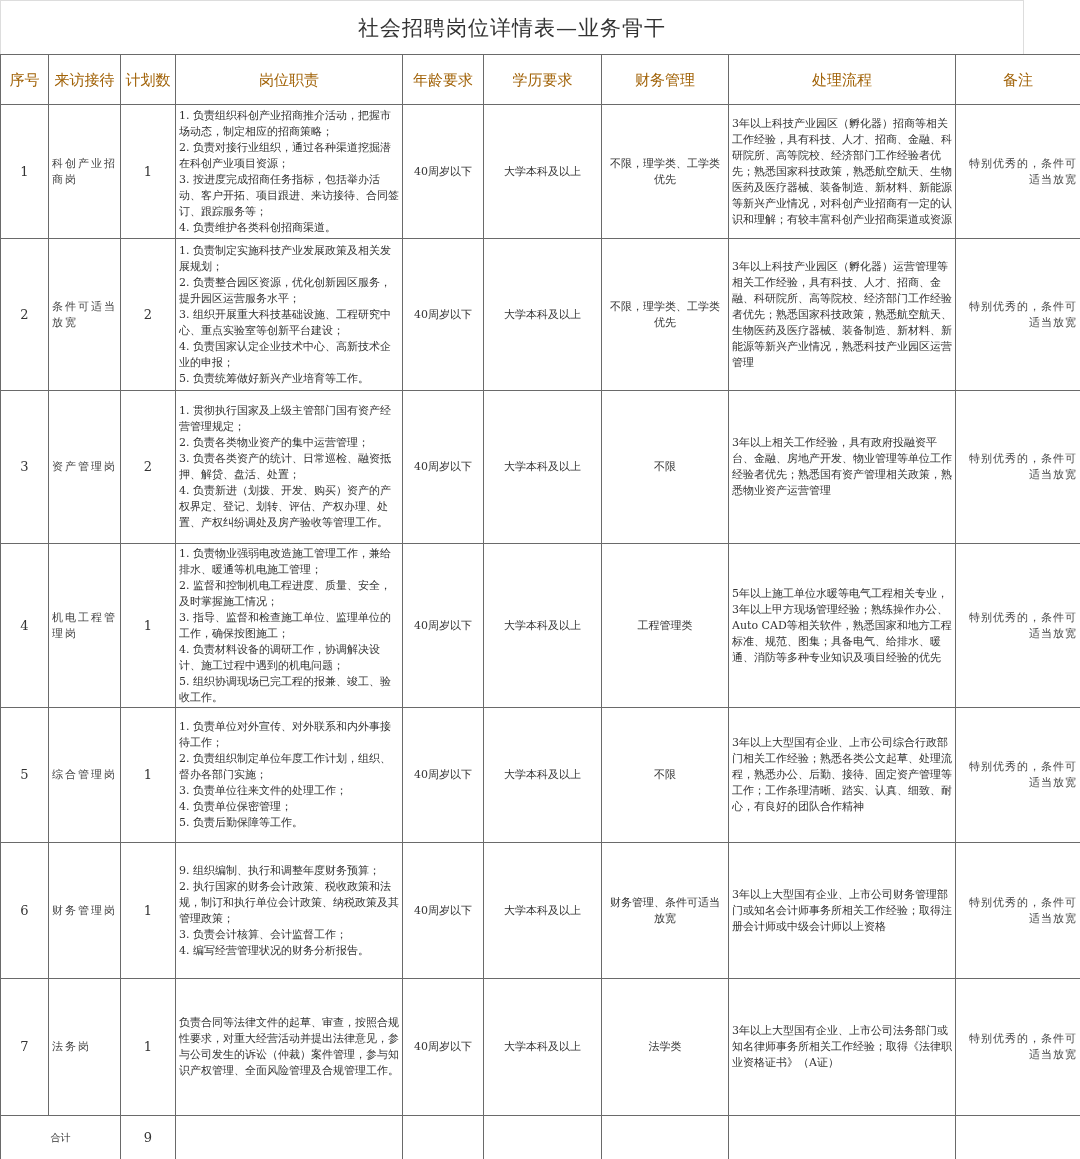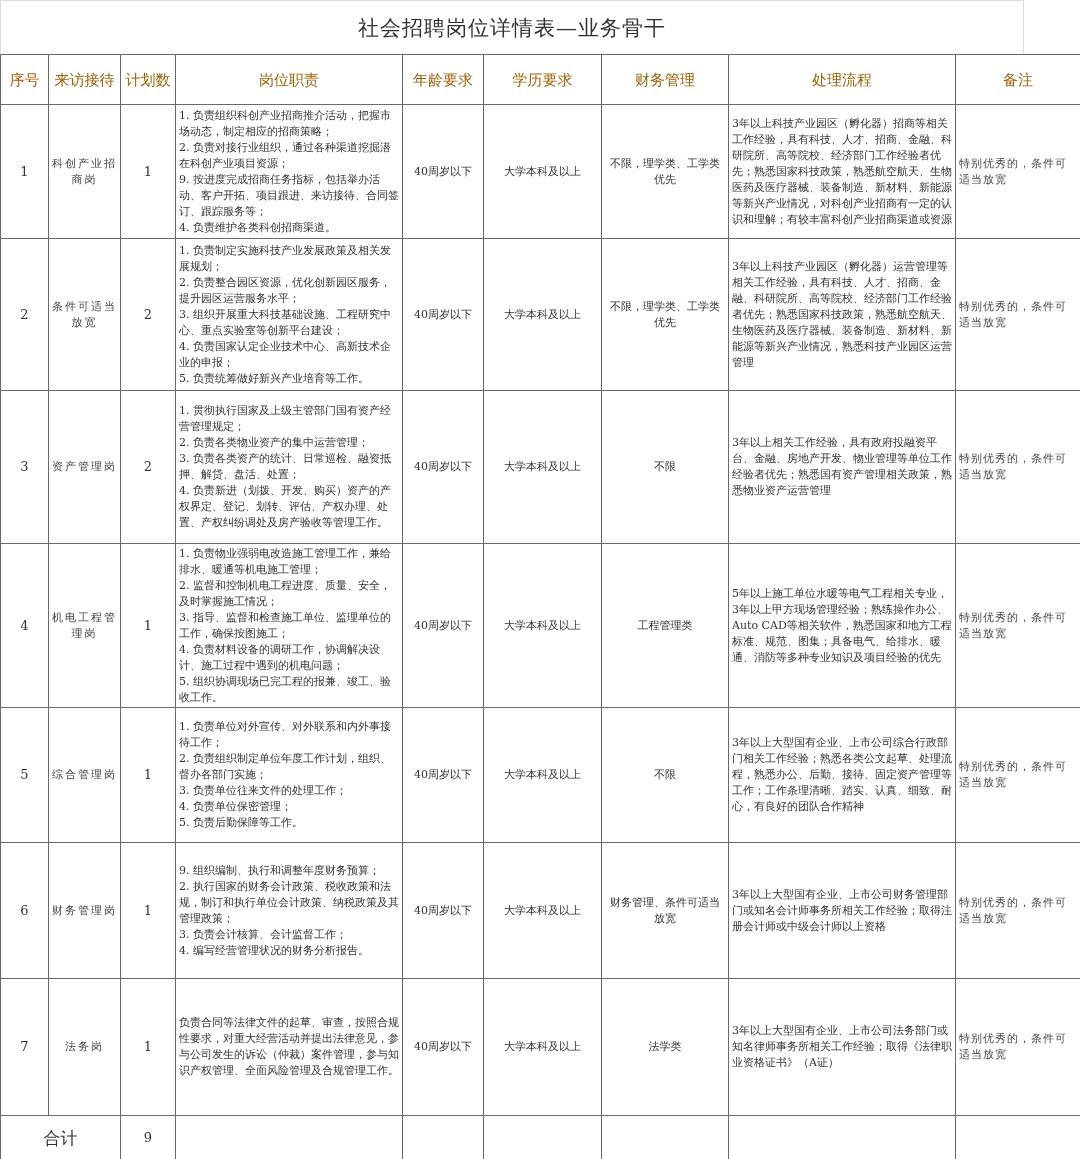--- a/index.html
+++ b/index.html
@@ -5,25 +5,25 @@
   html, body { margin: 0; padding: 0; background: #ffffff; }
   body { width: 1080px; height: 1159px; overflow: hidden; font-family: "DejaVu Serif", "Liberation Serif", serif; color: #222; }
   .sheet { position: relative; width: 1024px; height: 1159px; }
   .title { height: 54px; box-sizing: border-box; border: 1px solid #ddd; border-bottom: none; display: flex; align-items: center; justify-content: center; font-size: 21px; color: #333; letter-spacing: 1px; }
   table { border-collapse: collapse; width: 1080px; table-layout: fixed; }
   td, th { border: 1px solid #6a6a6a; padding: 0 3px; vertical-align: middle; font-size: 11px; line-height: 16px; color: #333; font-weight: normal; }
   th { font-size: 15px; height: 49px; text-align: center; color: #a16207; }
   td.c { text-align: center; }
   td.l { text-align: left; }
   td.idx { font-size: 13px; text-align: center; }
-  td.pos { letter-spacing: 2px; color: #444; text-align: center; }
-  td.note { letter-spacing: 1px; color: #444; text-align: left; }
+  td.pos { letter-spacing: 2px; color: #444; text-align: left; }
+  td.note { letter-spacing: 1px; color: #444; text-align: right; }
   .duty { white-space: pre-line; }
   tr.total td { height: 43px; }
-  tr.total td.label { font-size: 17px; text-align: center; }
+  tr.total td.label { font-size: 10px; text-align: center; }
 </style>
 </head>
 <body>
 
 <div class="sheet">
   <div class="title">社会招聘岗位详情表—业务骨干</div>
 
   <table>
     <colgroup>
       <col style="width:48px">
@@ -49,21 +49,21 @@
         <th>备注</th>
       </tr>
     </thead>
     <tbody id="rows">
         <tr style="height: 134px;">
           <td class="idx">1</td>
           <td class="pos">科创产业招商岗</td>
           <td class="idx">1</td>
           <td class="l duty">1. 负责组织科创产业招商推介活动，把握市场动态，制定相应的招商策略；
 2. 负责对接行业组织，通过各种渠道挖掘潜在科创产业项目资源；
-9. 按进度完成招商任务指标，包括举办活动、客户开拓、项目跟进、来访接待、合同签订、跟踪服务等；
+3. 按进度完成招商任务指标，包括举办活动、客户开拓、项目跟进、来访接待、合同签订、跟踪服务等；
 4. 负责维护各类科创招商渠道。</td>
           <td class="c">40周岁以下</td>
           <td class="c">大学本科及以上</td>
           <td class="c">不限，理学类、工学类优先</td>
           <td class="l">3年以上科技产业园区（孵化器）招商等相关工作经验，具有科技、人才、招商、金融、科研院所、高等院校、经济部门工作经验者优先；熟悉国家科技政策，熟悉航空航天、生物医药及医疗器械、装备制造、新材料、新能源等新兴产业情况，对科创产业招商有一定的认识和理解；有较丰富科创产业招商渠道或资源</td>
           <td class="note">特别优秀的，条件可适当放宽</td>
         </tr>
         <tr style="height: 152px;">
           <td class="idx">2</td>
           <td class="pos">条件可适当放宽</td>

